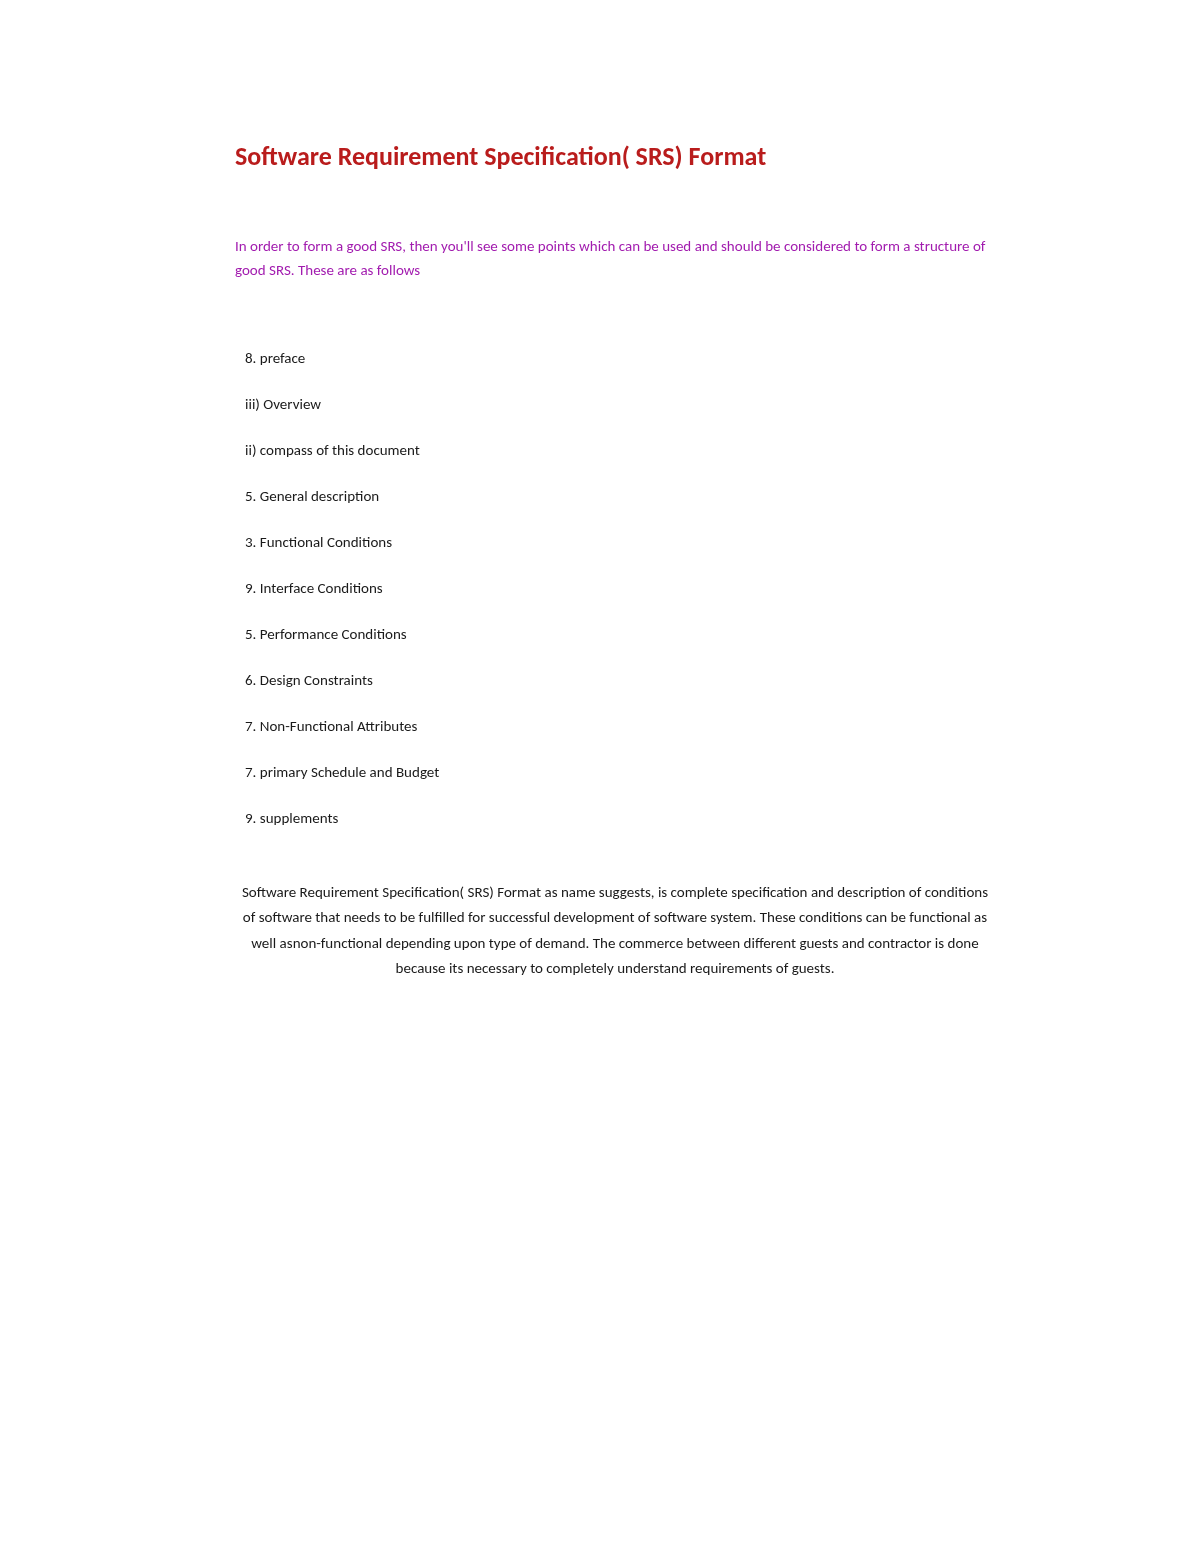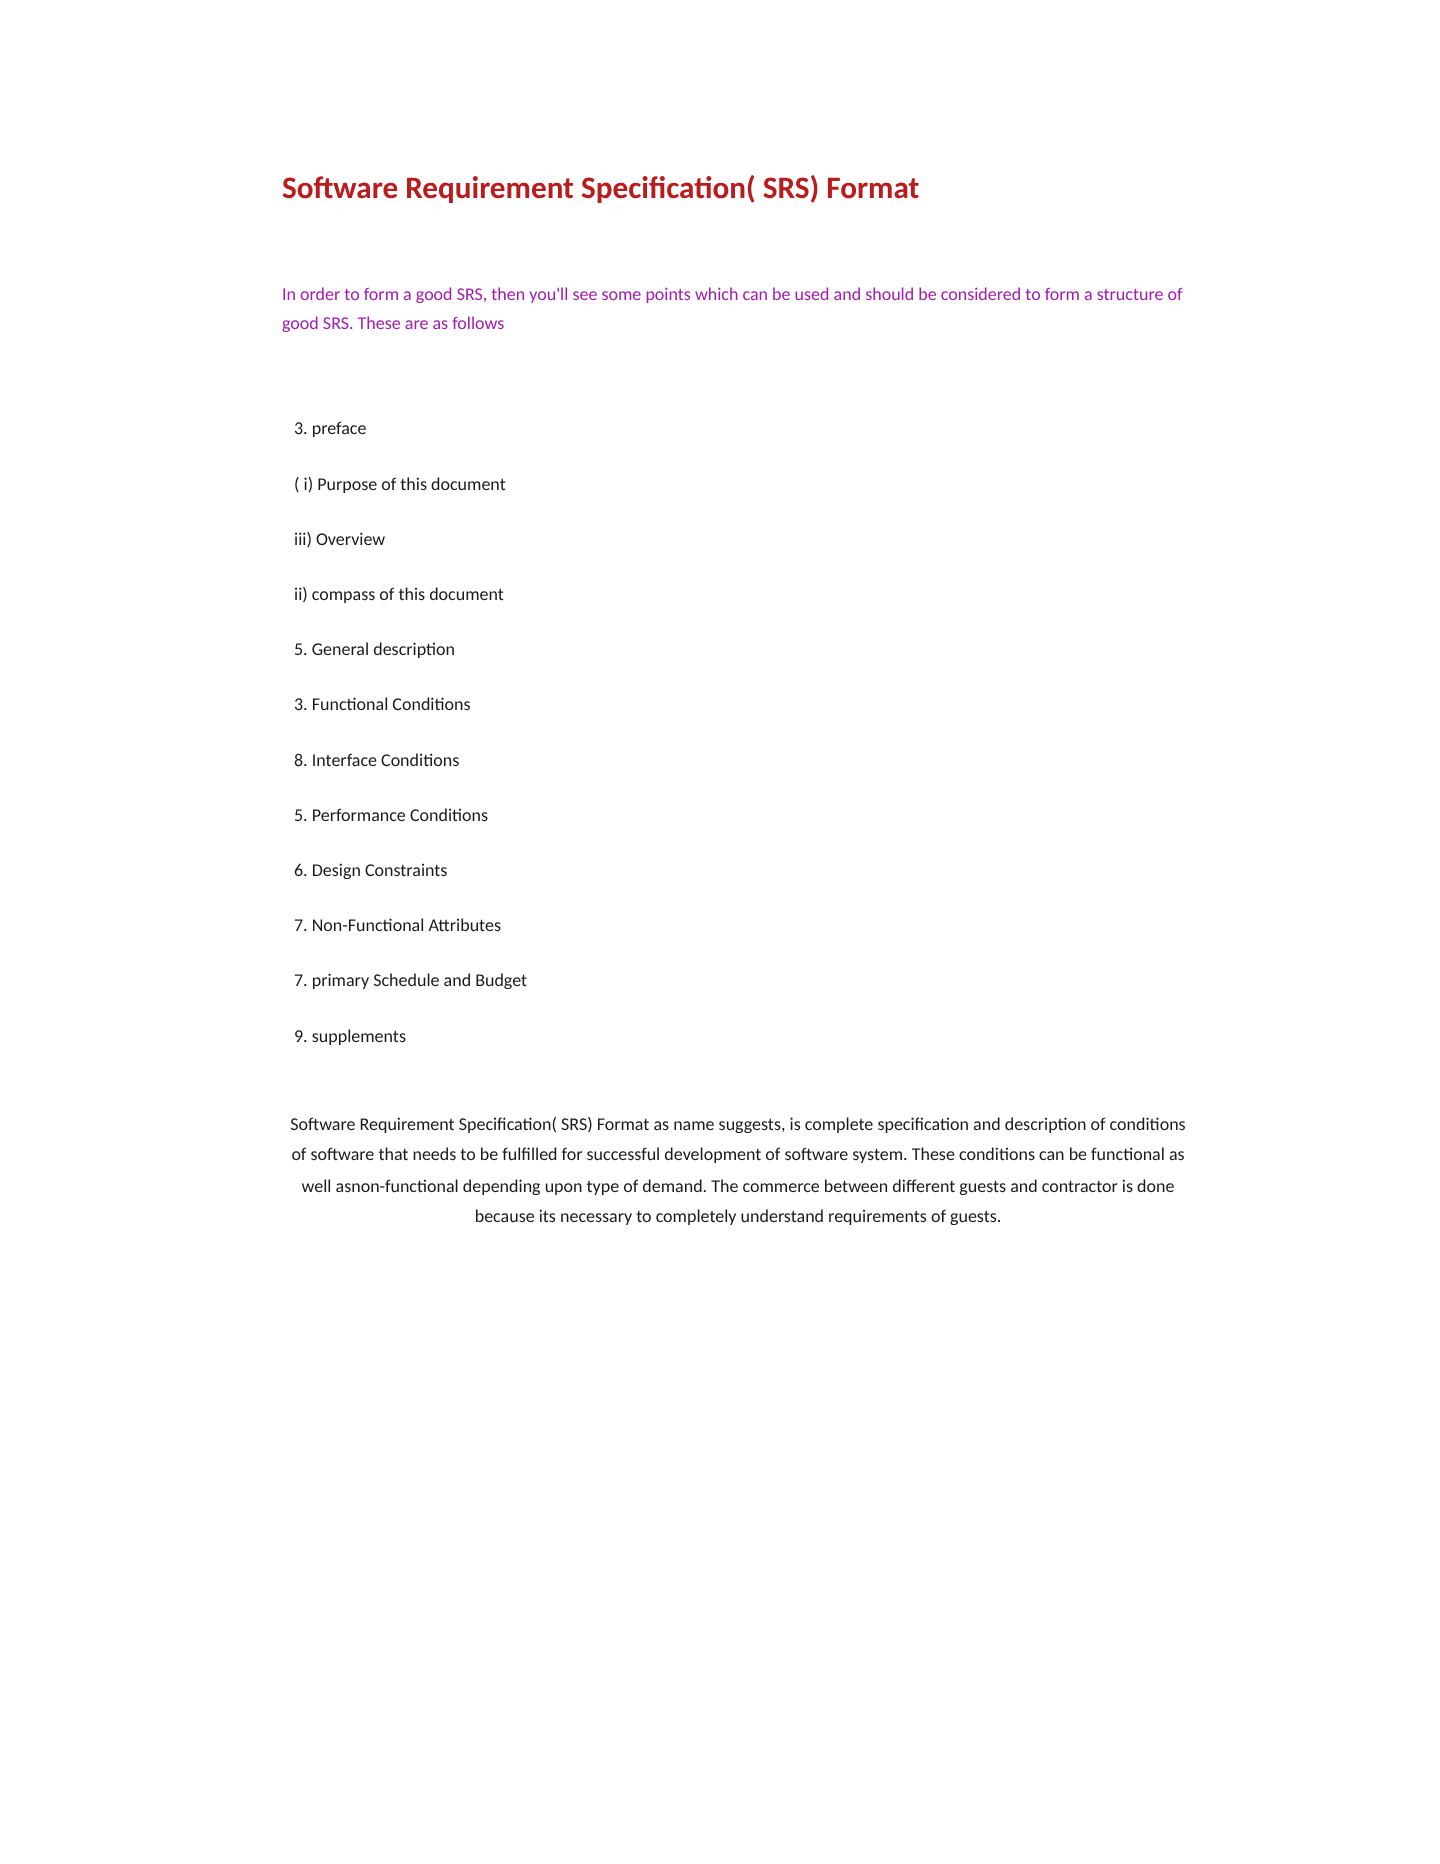--- a/index.html
+++ b/index.html
@@ -61,27 +61,26 @@
 </head>
 <body>
 
 <div class="page">
 
   <h1 class="doc-title">Software Requirement Specification( SRS) Format</h1>
 
   <p class="intro-text">In order to form a good SRS, then you'll see some points which can be used and should be considered to form a structure of good SRS. These are as follows</p>
 
   <div class="items-list">
-  <div class="list-item">3. preface</div>
-      <div class="list-item">( i) Purpose of this document</div>
+  <div class="list-item">8. preface</div>
       <div class="list-item">iii) Overview</div>
       <div class="list-item">ii) compass of this document</div>
       <div class="list-item">5. General description</div>
       <div class="list-item">3. Functional Conditions</div>
-      <div class="list-item">8. Interface Conditions</div>
+      <div class="list-item">9. Interface Conditions</div>
       <div class="list-item">5. Performance Conditions</div>
       <div class="list-item">6. Design Constraints</div>
       <div class="list-item">7. Non-Functional Attributes</div>
       <div class="list-item">7. primary Schedule and Budget</div>
       <div class="list-item">9. supplements</div>
     </div>
 
   <p class="description-text">Software Requirement Specification( SRS) Format as name suggests, is complete specification and description of conditions of software that needs to be fulfilled for successful development of software system. These conditions can be functional as well asnon-functional depending upon type of demand. The commerce between different guests and contractor is done because its necessary to completely understand requirements of guests.</p>
 
 </div>

